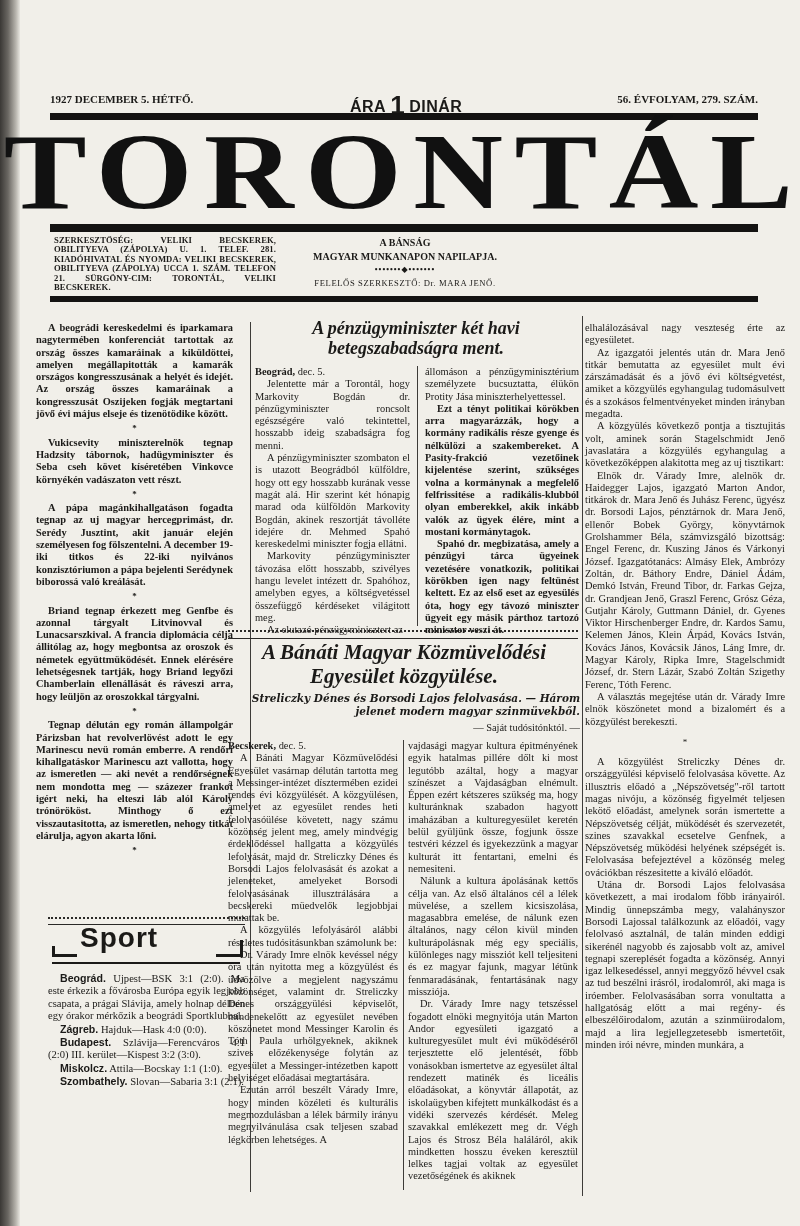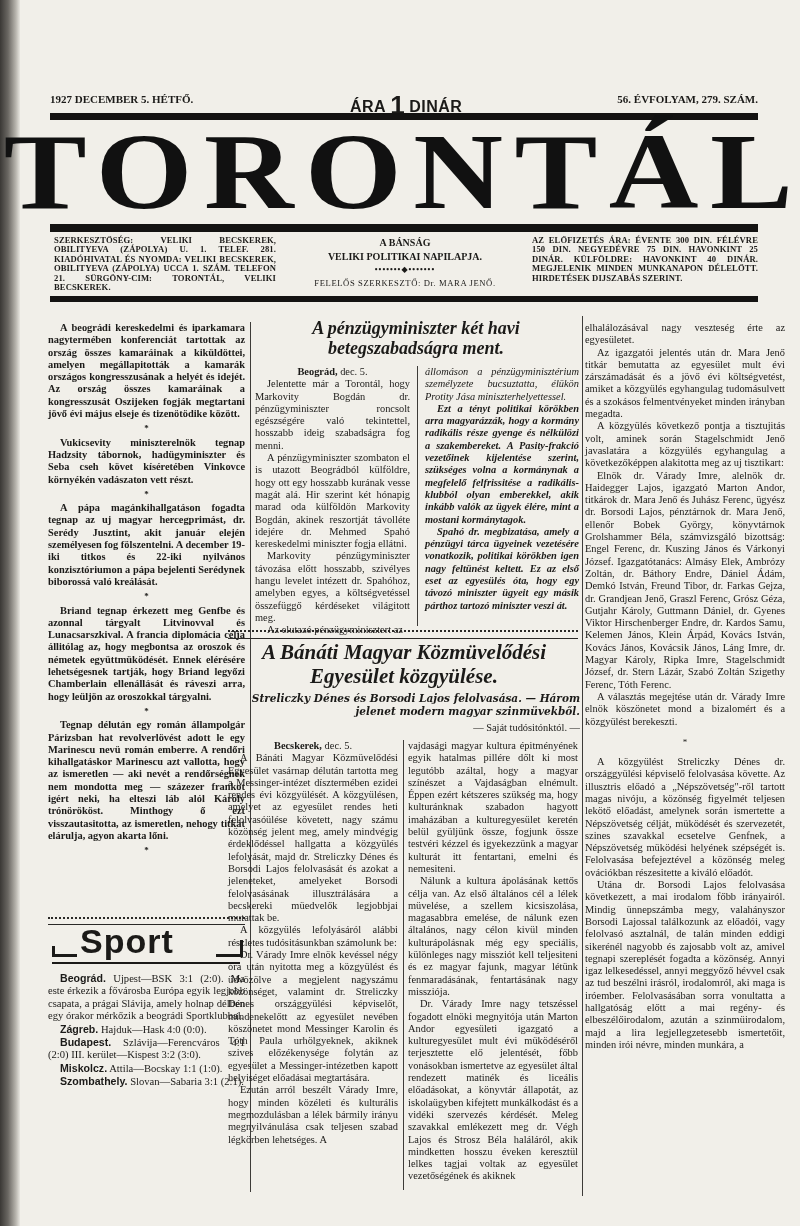--- a/index.html
+++ b/index.html
@@ -39,41 +39,41 @@
   .infobar .box.l { left: 4px; width: 222px; text-align: justify; }
   .infobar .box.r { left: 482px; width: 226px; text-align: justify; }
   .infobar .c { position: absolute; left: 240px; width: 230px; top: 0; text-align: center; font-weight: bold; font-size: 10px; line-height: 14px; }
   .infobar .c .orn { font-size: 8px; letter-spacing: 1px; line-height: 12px; }
   .infobar .c .editor { font-size: 8.6px; font-weight: normal; letter-spacing: 0.6px; }
 
   .col { position: absolute; font-size: 10.4px; line-height: 12.3px; text-align: justify; }
   .col p { margin: 0; text-indent: 12px; }
   .col p.b { font-weight: bold; }
   .col .star { text-align: center; margin: 2px 0; font-size: 9px; }
-  .col1 { left: 48px; top: 322px; width: 197px; font-weight: bold; }
+  .col1 { left: 36px; top: 322px; width: 197px; font-weight: bold; }
   .vline { position: absolute; width: 1px; background: #3d3b38; }
 
   .headline1 { position: absolute; left: 255px; top: 318px; width: 322px; text-align: center; font-weight: bold; font-style: italic; font-size: 18px; line-height: 20px; }
   .col2a { left: 255px; top: 366px; width: 155px; }
-  .col2b { left: 425px; top: 366px; width: 154px; font-style: italic; }
-  .dateline-art { text-align: center; text-indent: 0 !important; }
+  .col2b { left: 425px; top: 366px; width: 154px; }
+  .dateline-art { text-align: left; text-indent: 0 !important; }
   .dateline-art .city { font-weight: bold; }
   .ornrule { position: absolute; left: 228px; top: 630px; width: 350px; height: 6px; border-top: 2px dotted #2a2927; border-bottom: 1px solid #2a2927; }
 
   .headline2 { position: absolute; left: 228px; top: 640px; width: 352px; text-align: center; font-weight: bold; font-style: italic; font-size: 21px; line-height: 24px; }
   .subhead2 { position: absolute; left: 228px; top: 692px; width: 352px; text-align: right; font-weight: bold; font-style: italic; font-size: 10.5px; line-height: 12.5px; font-family: "DejaVu Serif", serif; }
   .byline { position: absolute; left: 228px; top: 722px; width: 352px; text-align: right; font-size: 10.4px; }
   .col3a { left: 228px; top: 740px; width: 170px; }
   .col3b { left: 408px; top: 740px; width: 170px; }
 
   .col4 { left: 585px; top: 322px; width: 200px; }
 
   .sport-rule { position: absolute; left: 48px; top: 917px; width: 197px; height: 5px; border-top: 2px dotted #2a2927; border-bottom: 1px solid #2a2927; }
   .sport-title { position: absolute; left: 48px; top: 926px; width: 197px; height: 38px; }
-  .sport-title .word { position: absolute; left: 32px; top: -4px; font-family: "Liberation Sans", sans-serif; font-weight: bold; font-size: 34px; letter-spacing: 1px; }
+  .sport-title .word { position: absolute; left: 32px; top: -4px; font-family: "Liberation Sans", sans-serif; font-weight: bold; font-size: 28px; letter-spacing: 1px; }
   .sport-title .lhook { position: absolute; left: 4px; top: 20px; width: 22px; height: 8px; border-bottom: 3px solid #1b1a18; border-left: 3px solid #1b1a18; }
   .sport-title .rhook { position: absolute; left: 168px; top: 14px; width: 24px; height: 14px; border-bottom: 3px solid #1b1a18; border-right: 3px solid #1b1a18; }
   .sport-title .under { position: absolute; left: 4px; top: 36px; width: 188px; height: 2px; background: #1b1a18; }
   .colsport { left: 48px; top: 972px; width: 197px; font-size: 10.6px; line-height: 12.4px; }
   .colsport .city { font-family: "Liberation Sans", sans-serif; font-weight: bold; }
 </style>
 </head>
 <body>
 
 <div class="left-edge"></div>
@@ -92,25 +92,24 @@
   <div class="rule-thick" style="top:113px;"></div>
 
   <div class="masthead">TORONTÁL</div>
 
   <div class="rule-thick" style="top:224px;height:8px;"></div>
 
   <div class="infobar">
     <div class="box l">SZERKESZTŐSÉG: VELIKI BECSKEREK, OBILITYEVA (ZÁPOLYA) U. 1. TELEF. 281. KIADÓHIVATAL ÉS NYOMDA: VELIKI BECSKEREK, OBILITYEVA (ZÁPOLYA) UCCA 1. SZÁM. TELEFON 21. SÜRGÖNY-CIM: TORONTÁL, VELIKI BECSKEREK.</div>
     <div class="c">
       <div>A BÁNSÁG</div>
-      <div>VELIKI POLITIKAI NAPILAPJA.</div>
+      <div>MAGYAR MUNKANAPON NAPILAPJA.</div>
       <div class="orn">•••••••◆•••••••</div>
       <div class="editor">FELELŐS SZERKESZTŐ: Dr. MARA JENŐ.</div>
     </div>
-    <div class="box r">AZ ELŐFIZETÉS ÁRA: ÉVENTE 300 DIN. FÉLÉVRE 150 DIN. NEGYEDÉVRE 75 DIN. HAVONKINT 25 DINÁR. KÜLFÖLDRE: HAVONKINT 40 DINÁR. MEGJELENIK MINDEN MUNKANAPON DÉLELŐTT. HIRDETÉSEK DIJSZABÁS SZERINT.</div>
   </div>
 
   <div class="rule-thick" style="top:296px;height:6px;"></div>
 
   <div class="col col1">
     <p>A beográdi kereskedelmi és iparkamara nagytermében konferenciát tartottak az ország összes kamaráinak a kiküldöttei, amelyen megállapitották a kamarák országos kongresszusának a helyét és idejét. Az ország összes kamaráinak a kongresszusát Oszijeken fogják megtartani jövő évi május elseje és tizenötödike között.</p>
     <div class="star">*</div>
     <p>Vukicsevity miniszterelnök tegnap Hadzsity tábornok, hadügyminiszter és Seba cseh követ kíséretében Vinkovce környékén vadászaton vett részt.</p>
     <div class="star">*</div>
     <p>A pápa magánkihallgatáson fogadta tegnap az uj magyar hercegprimást, dr. Serédy Jusztint, akit január elején személyesen fog fölszentelni. A december 19-iki titkos és 22-iki nyilvános konzisztóriumon a pápa bejelenti Serédynek biborossá való kreálását.</p>

